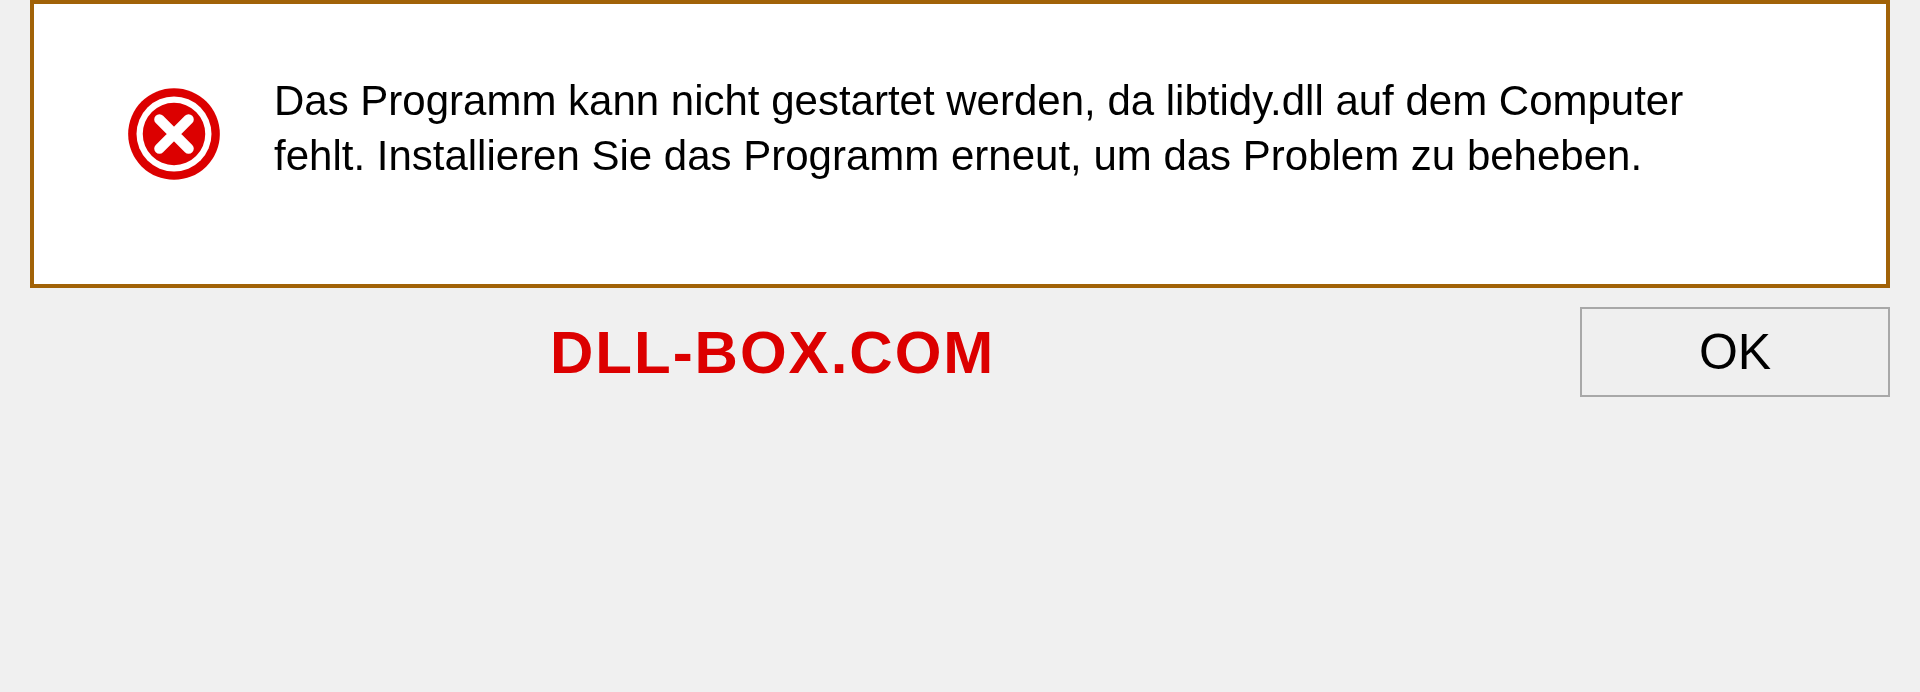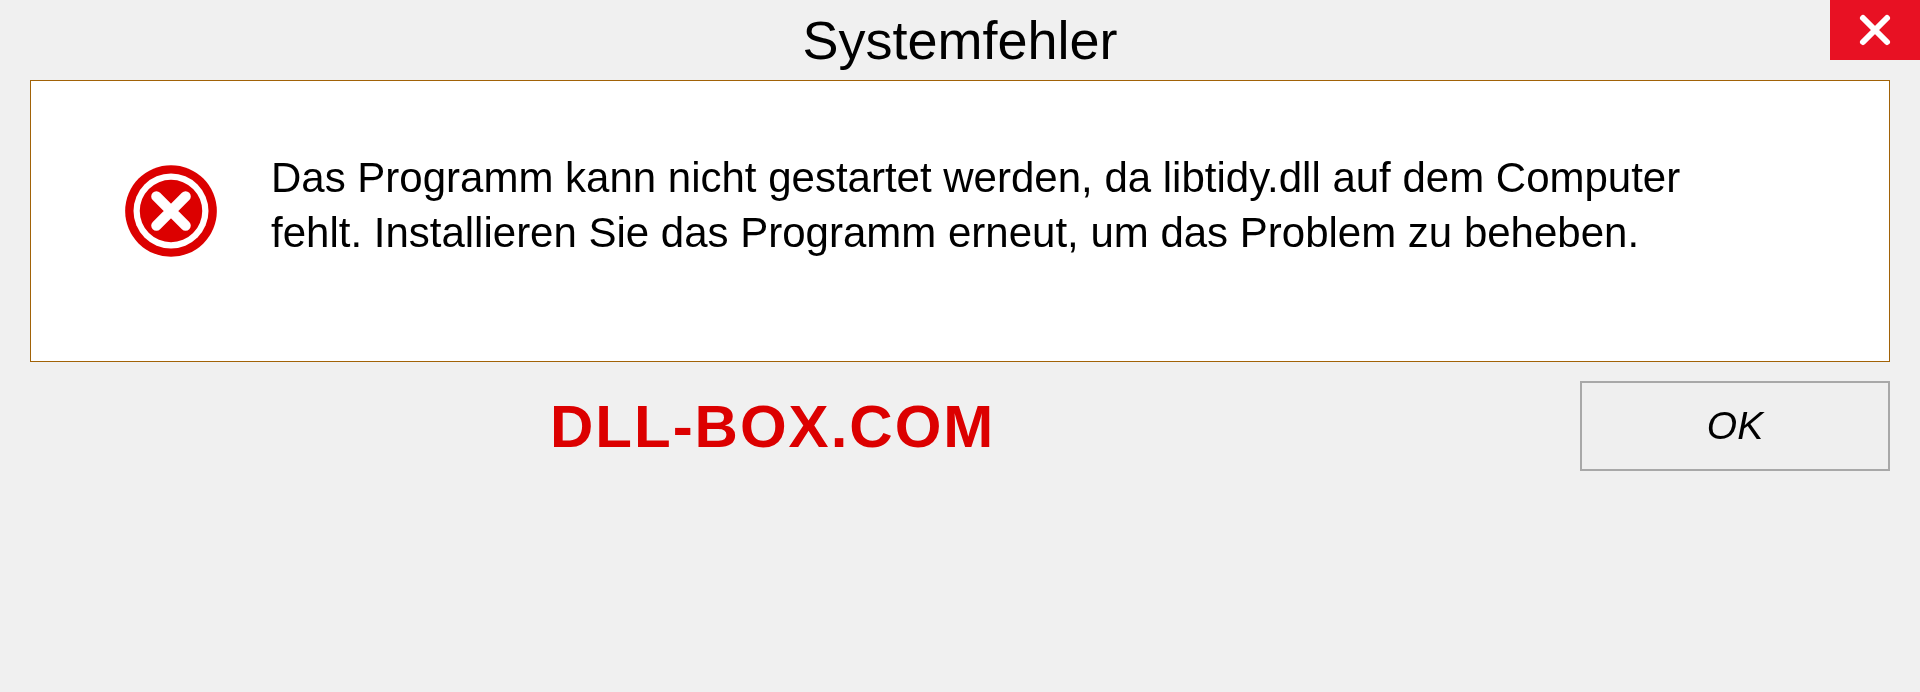--- a/index.html
+++ b/index.html
@@ -52,21 +52,21 @@
     }
     
     .close-btn svg {
       width: 36px;
       height: 36px;
     }
     
     .content-panel {
       margin: 0 30px;
       background: #ffffff;
-      border: 1px solid #a16207;
+      border: 4px solid #a16207;
       padding: 70px 50px 100px 50px;
       display: flex;
       align-items: flex-start;
       gap: 50px;
     }
     
     .error-icon-wrapper {
       flex-shrink: 0;
       width: 100px;
       height: 100px;
@@ -103,40 +103,31 @@
       letter-spacing: 2px;
       font-family: Arial, sans-serif;
       margin-left: 520px;
     }
     
     .ok-button {
       width: 310px;
       height: 90px;
       background: #efefef;
       border: 2px solid #a8a8a8;
-      font-size: 39px;
+      font-size: 50px;
       color: #000;
       cursor: pointer;
       font-family: inherit;
-      font-style: italic;
     }
   </style>
 </head>
 <body>
 
 <div class="dialog">
 
-  <div class="title-bar">
-    <span class="title-text">Systemfehler</span>
-    <div class="close-btn">
-      <svg viewBox="0 0 24 24">
-        <path d="M4 4 L20 20 M20 4 L4 20" stroke="#ffffff" stroke-width="4" stroke-linecap="round" fill="none"></path>
-      </svg>
-    </div>
-  </div>
 
   <div class="content-panel">
     <div class="error-icon-wrapper">
       <svg class="error-icon" viewBox="0 0 48 48">
         <circle cx="24" cy="24" r="22" fill="#dc0000"></circle>
         <circle cx="24" cy="24" r="18" fill="#ffffff"></circle>
         <circle cx="24" cy="24" r="15" fill="#dc0000"></circle>
         <path d="M17 17 L31 31 M31 17 L17 31" stroke="#ffffff" stroke-width="5" stroke-linecap="round" fill="none"></path>
       </svg>
     </div>

